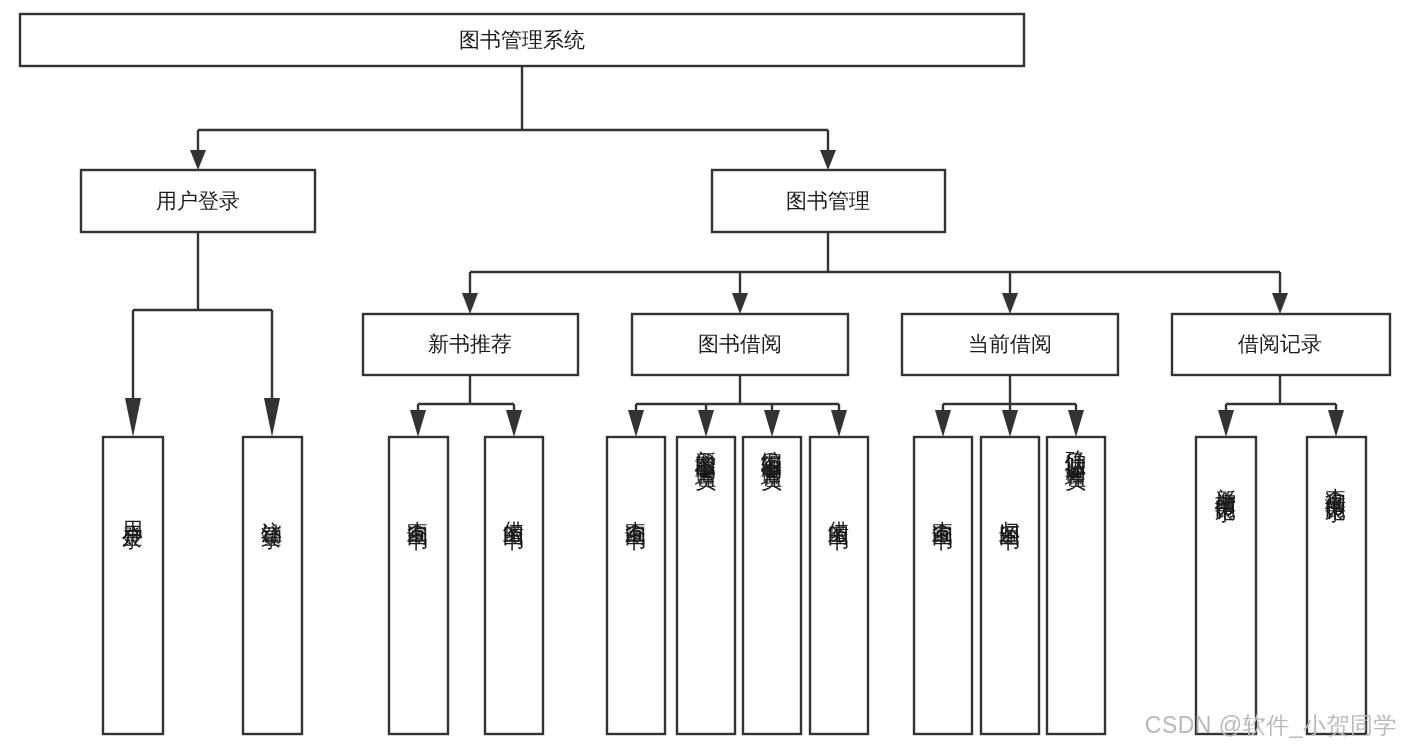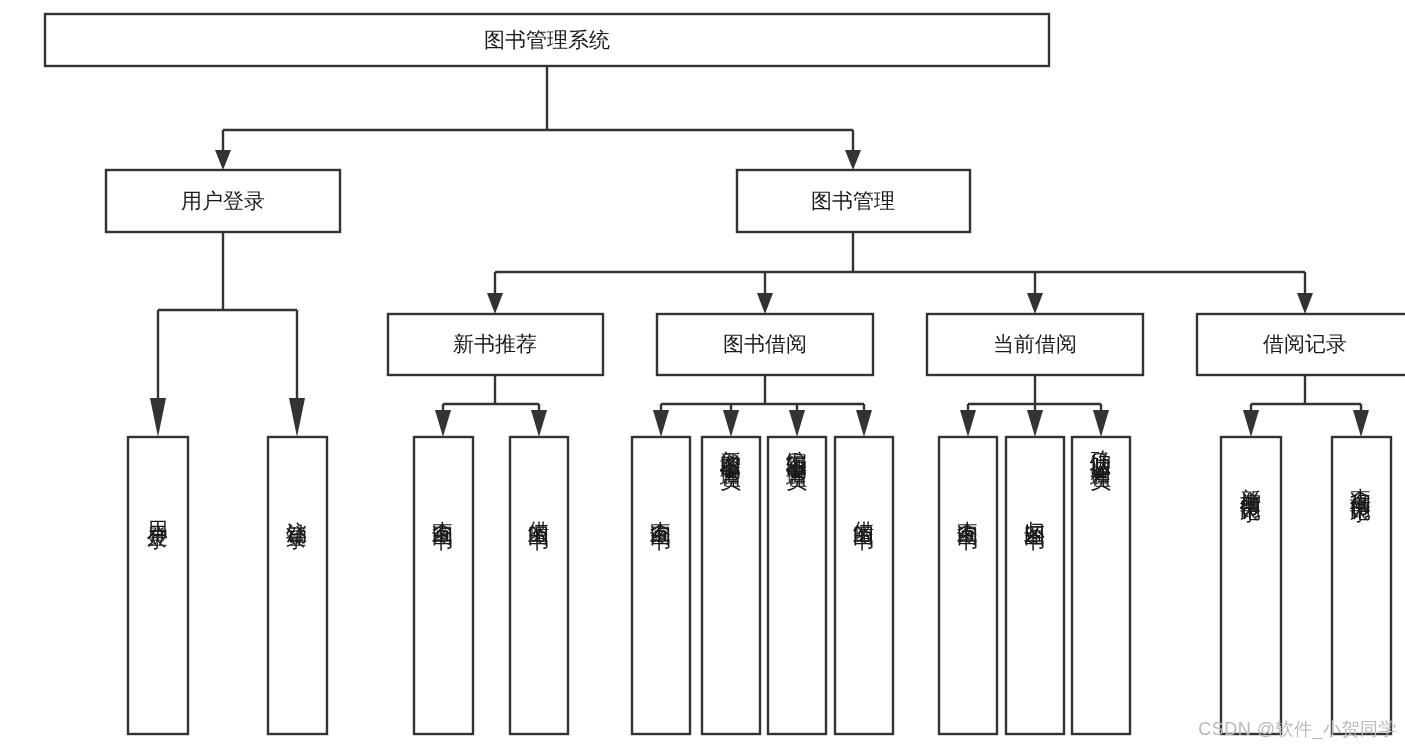--- a/index.html
+++ b/index.html
@@ -13,21 +13,20 @@
     font-family: "Liberation Sans", sans-serif;
     overflow: hidden;
     position: relative;
   }
   #diagram-root {
     position: absolute;
     left: 0;
     top: 0;
     width: 1202px;
     height: 747px;
-    padding-left: 25px;
   }
   svg { display: block; }
   .node-box {
     fill: #ffffff;
     stroke: #333333;
     stroke-width: 2.4;
   }
   .node-label {
     font-family: "Liberation Sans", sans-serif;
     fill: #1a1a1a;
@@ -51,21 +50,21 @@
   }
   .arrow-head {
     fill: #333333;
     stroke: none;
   }
   .watermark {
     position: absolute;
     right: 8px;
     bottom: 6px;
     font-family: "Liberation Sans", sans-serif;
-    font-size: 18px;
+    font-size: 23px;
     color: #b9b9b9;
     letter-spacing: 0.5px;
     white-space: nowrap;
     user-select: none;
   }
 </style>
 </head>
 <body>
 
 <div id="diagram-root">

